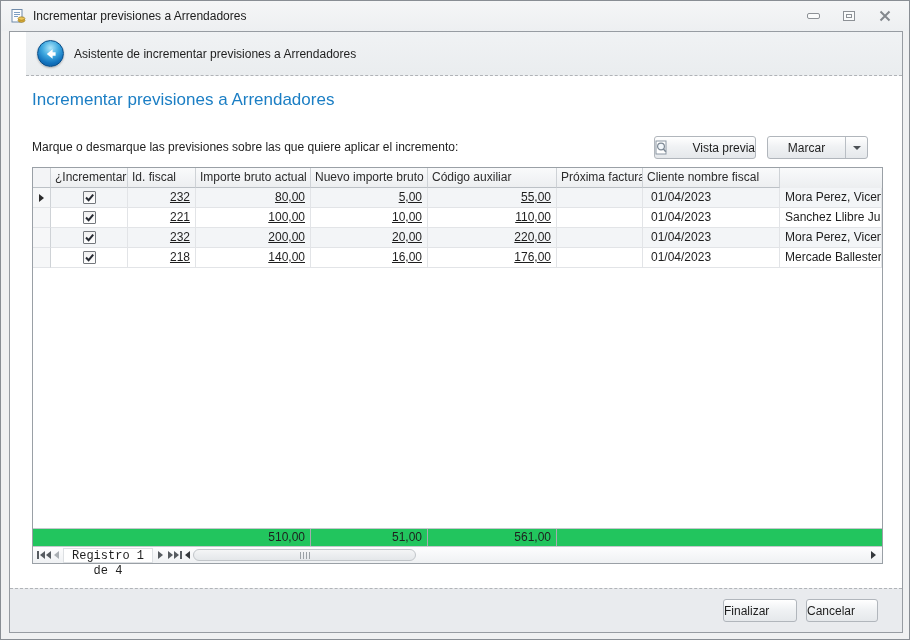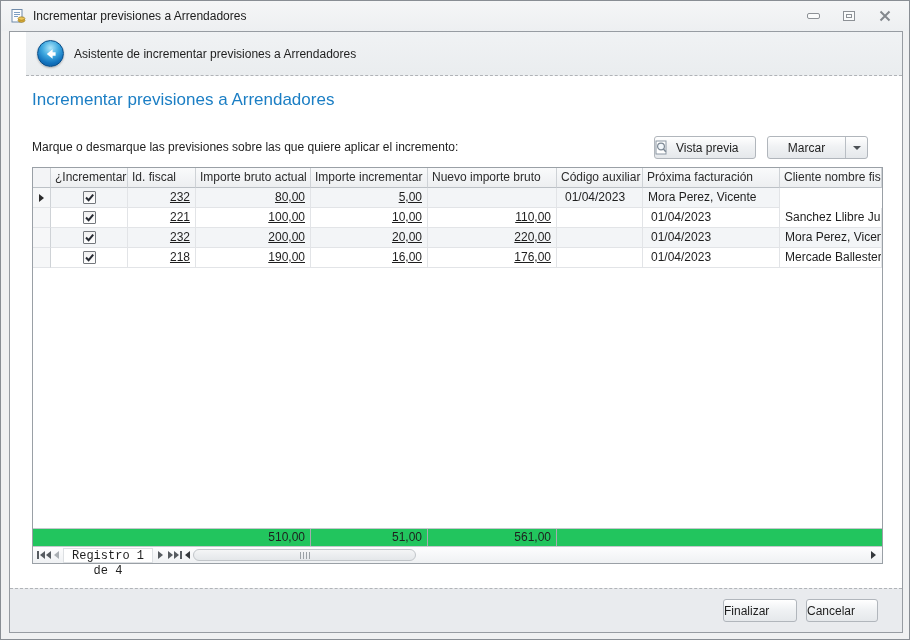--- a/index.html
+++ b/index.html
@@ -37,21 +37,21 @@
     border:1px solid #0a4c85; display:flex; align-items:center; justify-content:center;
     box-shadow:0 1px 2px rgba(0,0,0,.25); cursor:pointer; flex:0 0 auto; }
   .wizard-title { margin-left:10px; }
 
   .heading { position:absolute; top:58px; left:22px; font-size:17px; color:#1b7ec4; font-weight:normal; }
   .instruction { position:absolute; top:108px; left:22px; }
 
   
   .btn { height:23px; border:1px solid #b1b6bc; border-radius:3px;
     background:linear-gradient(#ffffff,#f0f2f4 45%,#e5e8eb);
-    display:flex; align-items:center; justify-content:flex-start;
+    display:flex; align-items:center; justify-content:space-between;
     font-size:12px; color:#1e1e1e; cursor:pointer; }
   .toolbar { position:absolute; top:104px; right:34px; display:flex; gap:11px; }
   .btn-preview { width:102px; gap:7px; }
   .split-btn { display:flex; height:23px; border:1px solid #b1b6bc; border-radius:3px; overflow:hidden;
     background:linear-gradient(#ffffff,#f0f2f4 45%,#e5e8eb); cursor:pointer; }
   .split-main { width:77px; display:flex; align-items:center; justify-content:center; }
   .split-dd { width:22px; border-left:1px solid #b9bec4; display:flex; align-items:center; justify-content:center; }
   .caret-down { width:0; height:0; border-left:4px solid transparent; border-right:4px solid transparent; border-top:4px solid #4b5055; }
 
   
@@ -169,41 +169,41 @@
       </div>
     </div>
 
     <div class="grid">
 
       <div class="grow header-row">
         <div class="hcell ind"></div>
         <div class="hcell">¿Incrementar?</div>
         <div class="hcell">Id. fiscal</div>
         <div class="hcell">Importe bruto actual</div>
-        <div class="hcell">Importe incrementar</div>
         <div class="hcell">Nuevo importe bruto</div>
         <div class="hcell">Código auxiliar</div>
         <div class="hcell">Próxima facturación</div>
         <div class="hcell">Cliente nombre fiscal</div>
       </div>
 
       <div class="grow data-row alt">
         <div class="cell ind">
             <span class="tri-r" style="border-left-color:#2b2b2b;"></span>
           </div>
         <div class="cell chk">
             <span class="checkbox">
               <svg width="11" height="11" viewBox="0 0 11 11">
                 <path d="M2 5.5 L4.6 8.2 L9.2 2.6" stroke="#272b33" stroke-width="2" fill="none"></path>
               </svg>
             </span>
           </div>
         <div class="cell num">232</div>
         <div class="cell num">80,00</div>
         <div class="cell num">5,00</div>
+        <div class="cell num">55,00</div>
         <div class="cell"></div>
         <div class="cell date">01/04/2023</div>
         <div class="cell">Mora Perez, Vicente</div>
       </div>
 
       <div class="grow data-row">
         <div class="cell ind"></div>
         <div class="cell chk">
             <span class="checkbox">
               <svg width="11" height="11" viewBox="0 0 11 11">
@@ -241,21 +241,21 @@
       <div class="grow data-row">
         <div class="cell ind"></div>
         <div class="cell chk">
             <span class="checkbox">
               <svg width="11" height="11" viewBox="0 0 11 11">
                 <path d="M2 5.5 L4.6 8.2 L9.2 2.6" stroke="#272b33" stroke-width="2" fill="none"></path>
               </svg>
             </span>
           </div>
         <div class="cell num">218</div>
-        <div class="cell num">190,00</div>
+        <div class="cell num">140,00</div>
         <div class="cell num">16,00</div>
         <div class="cell num">176,00</div>
         <div class="cell"></div>
         <div class="cell date">01/04/2023</div>
         <div class="cell">Mercade Ballesteros,</div>
       </div>
 
       <div class="grid-filler"></div>
 
       <div class="grow summary-row">

